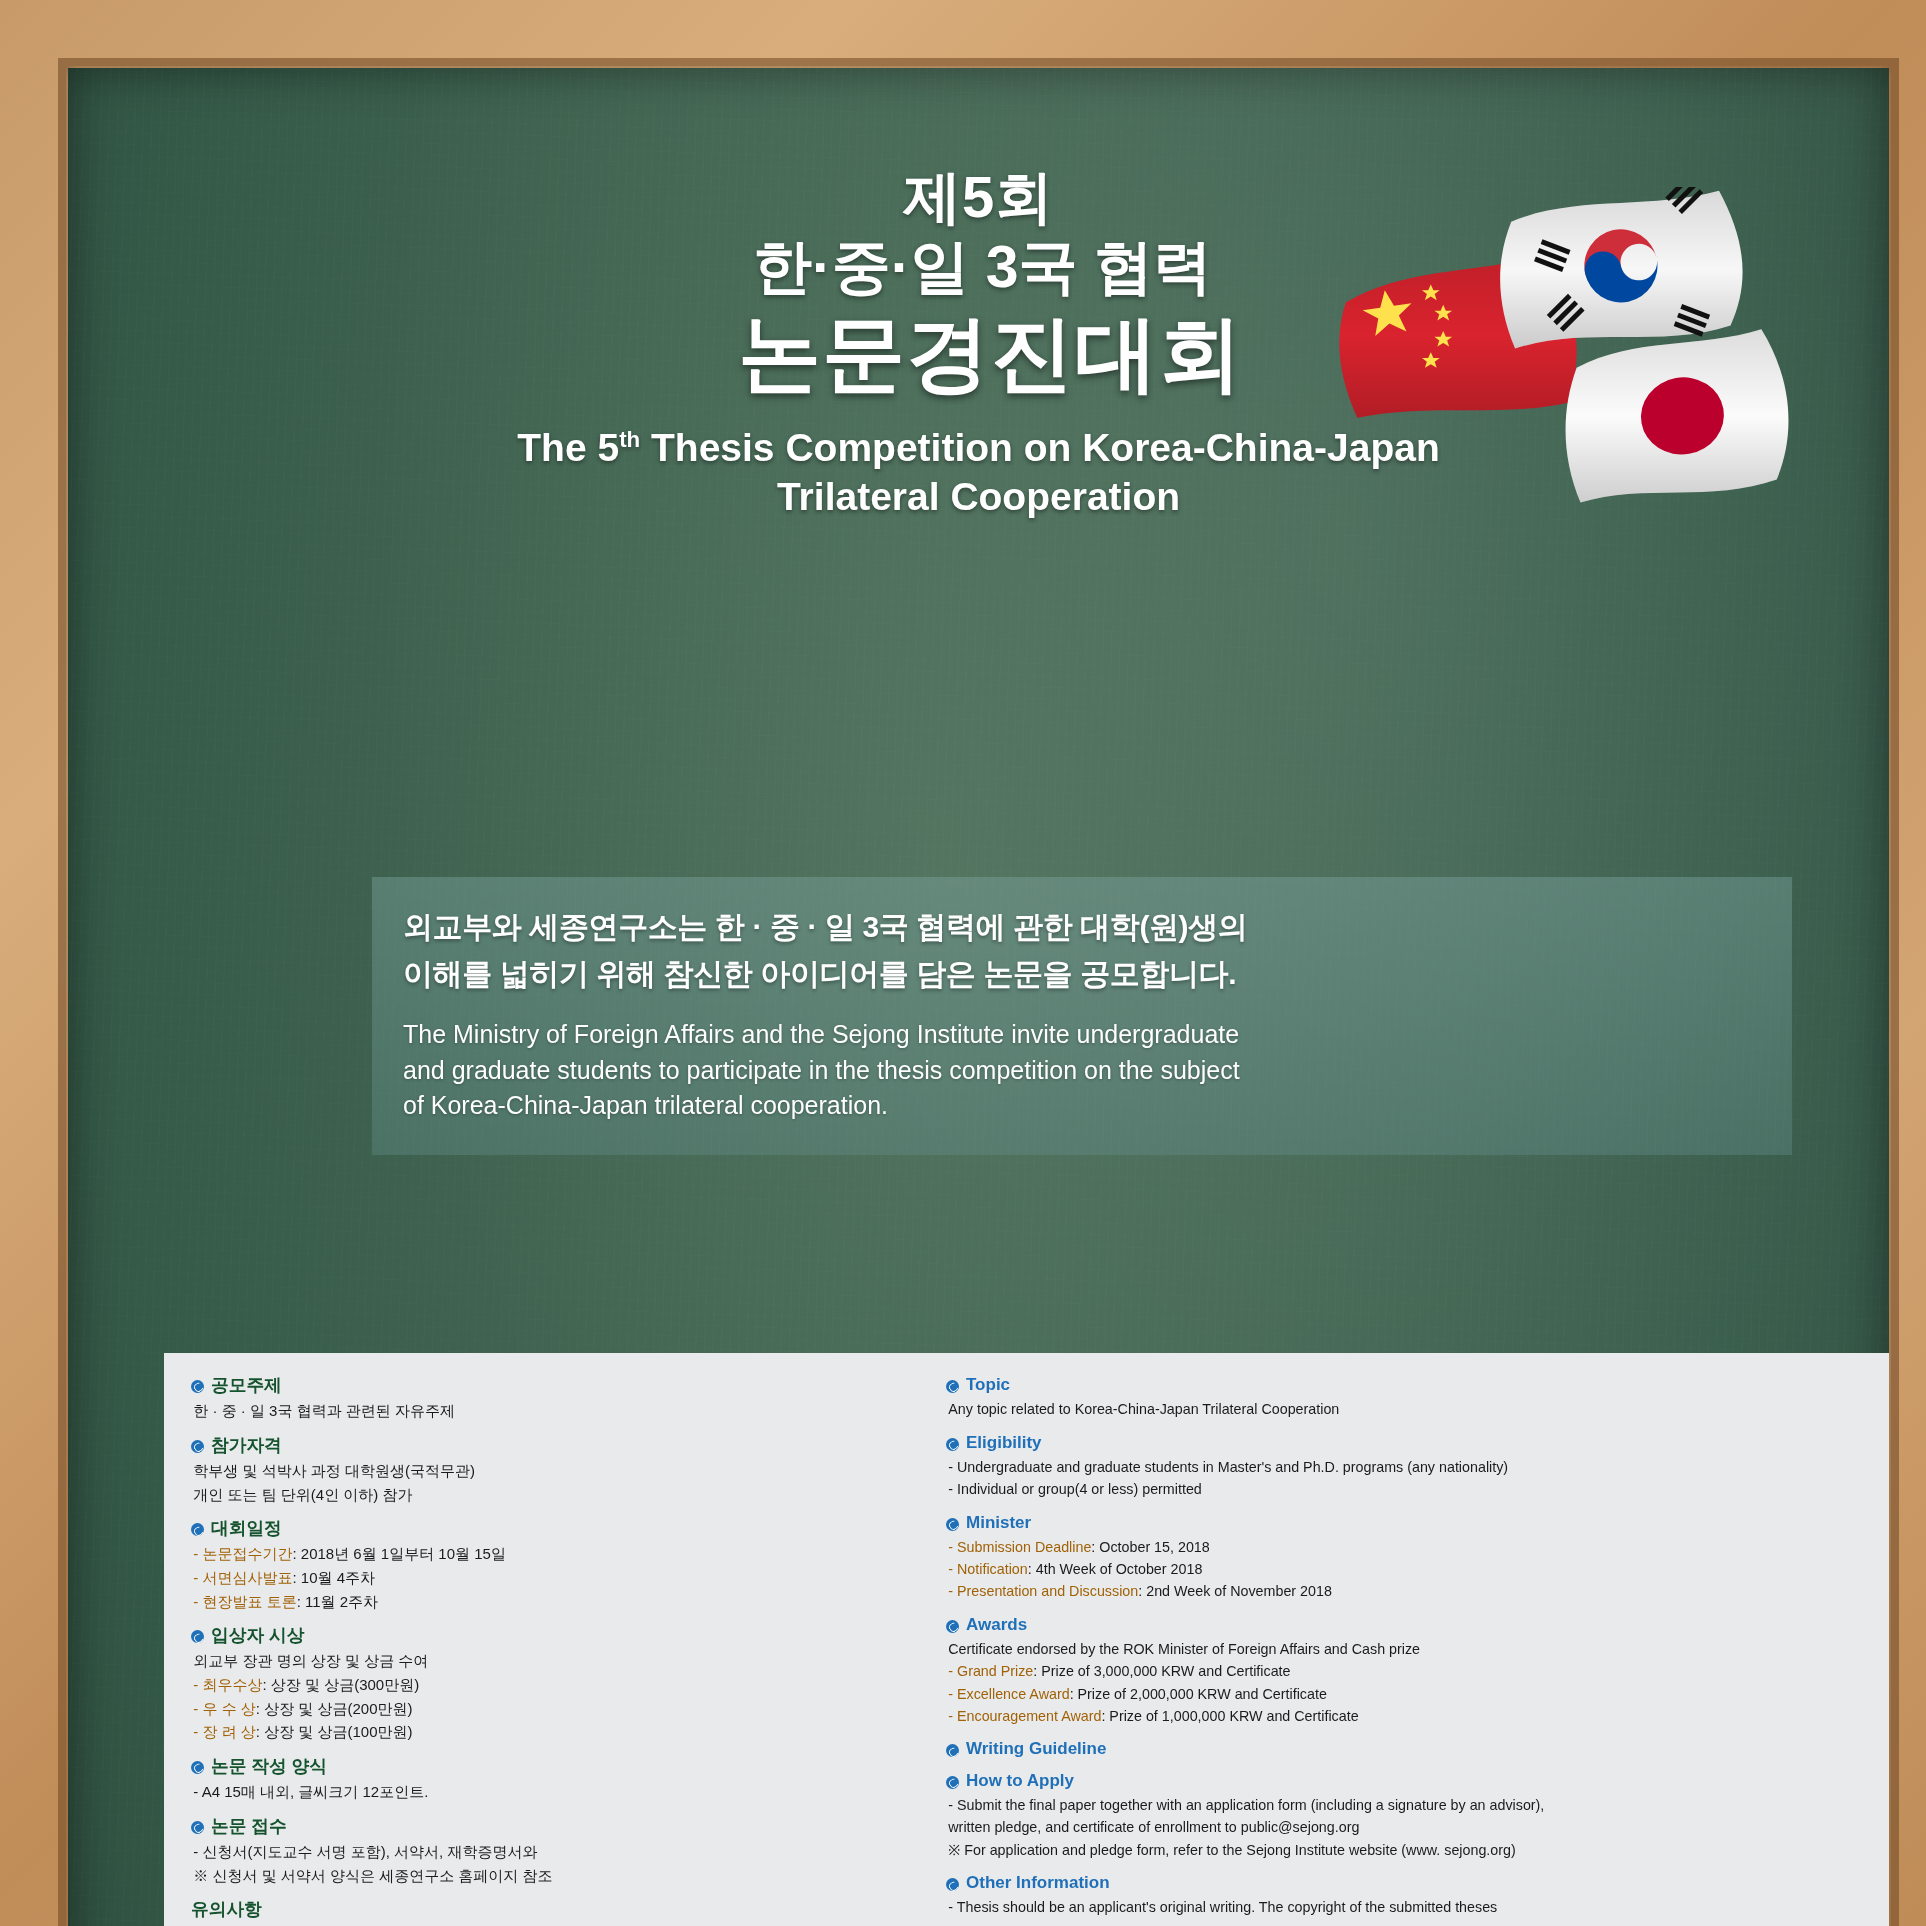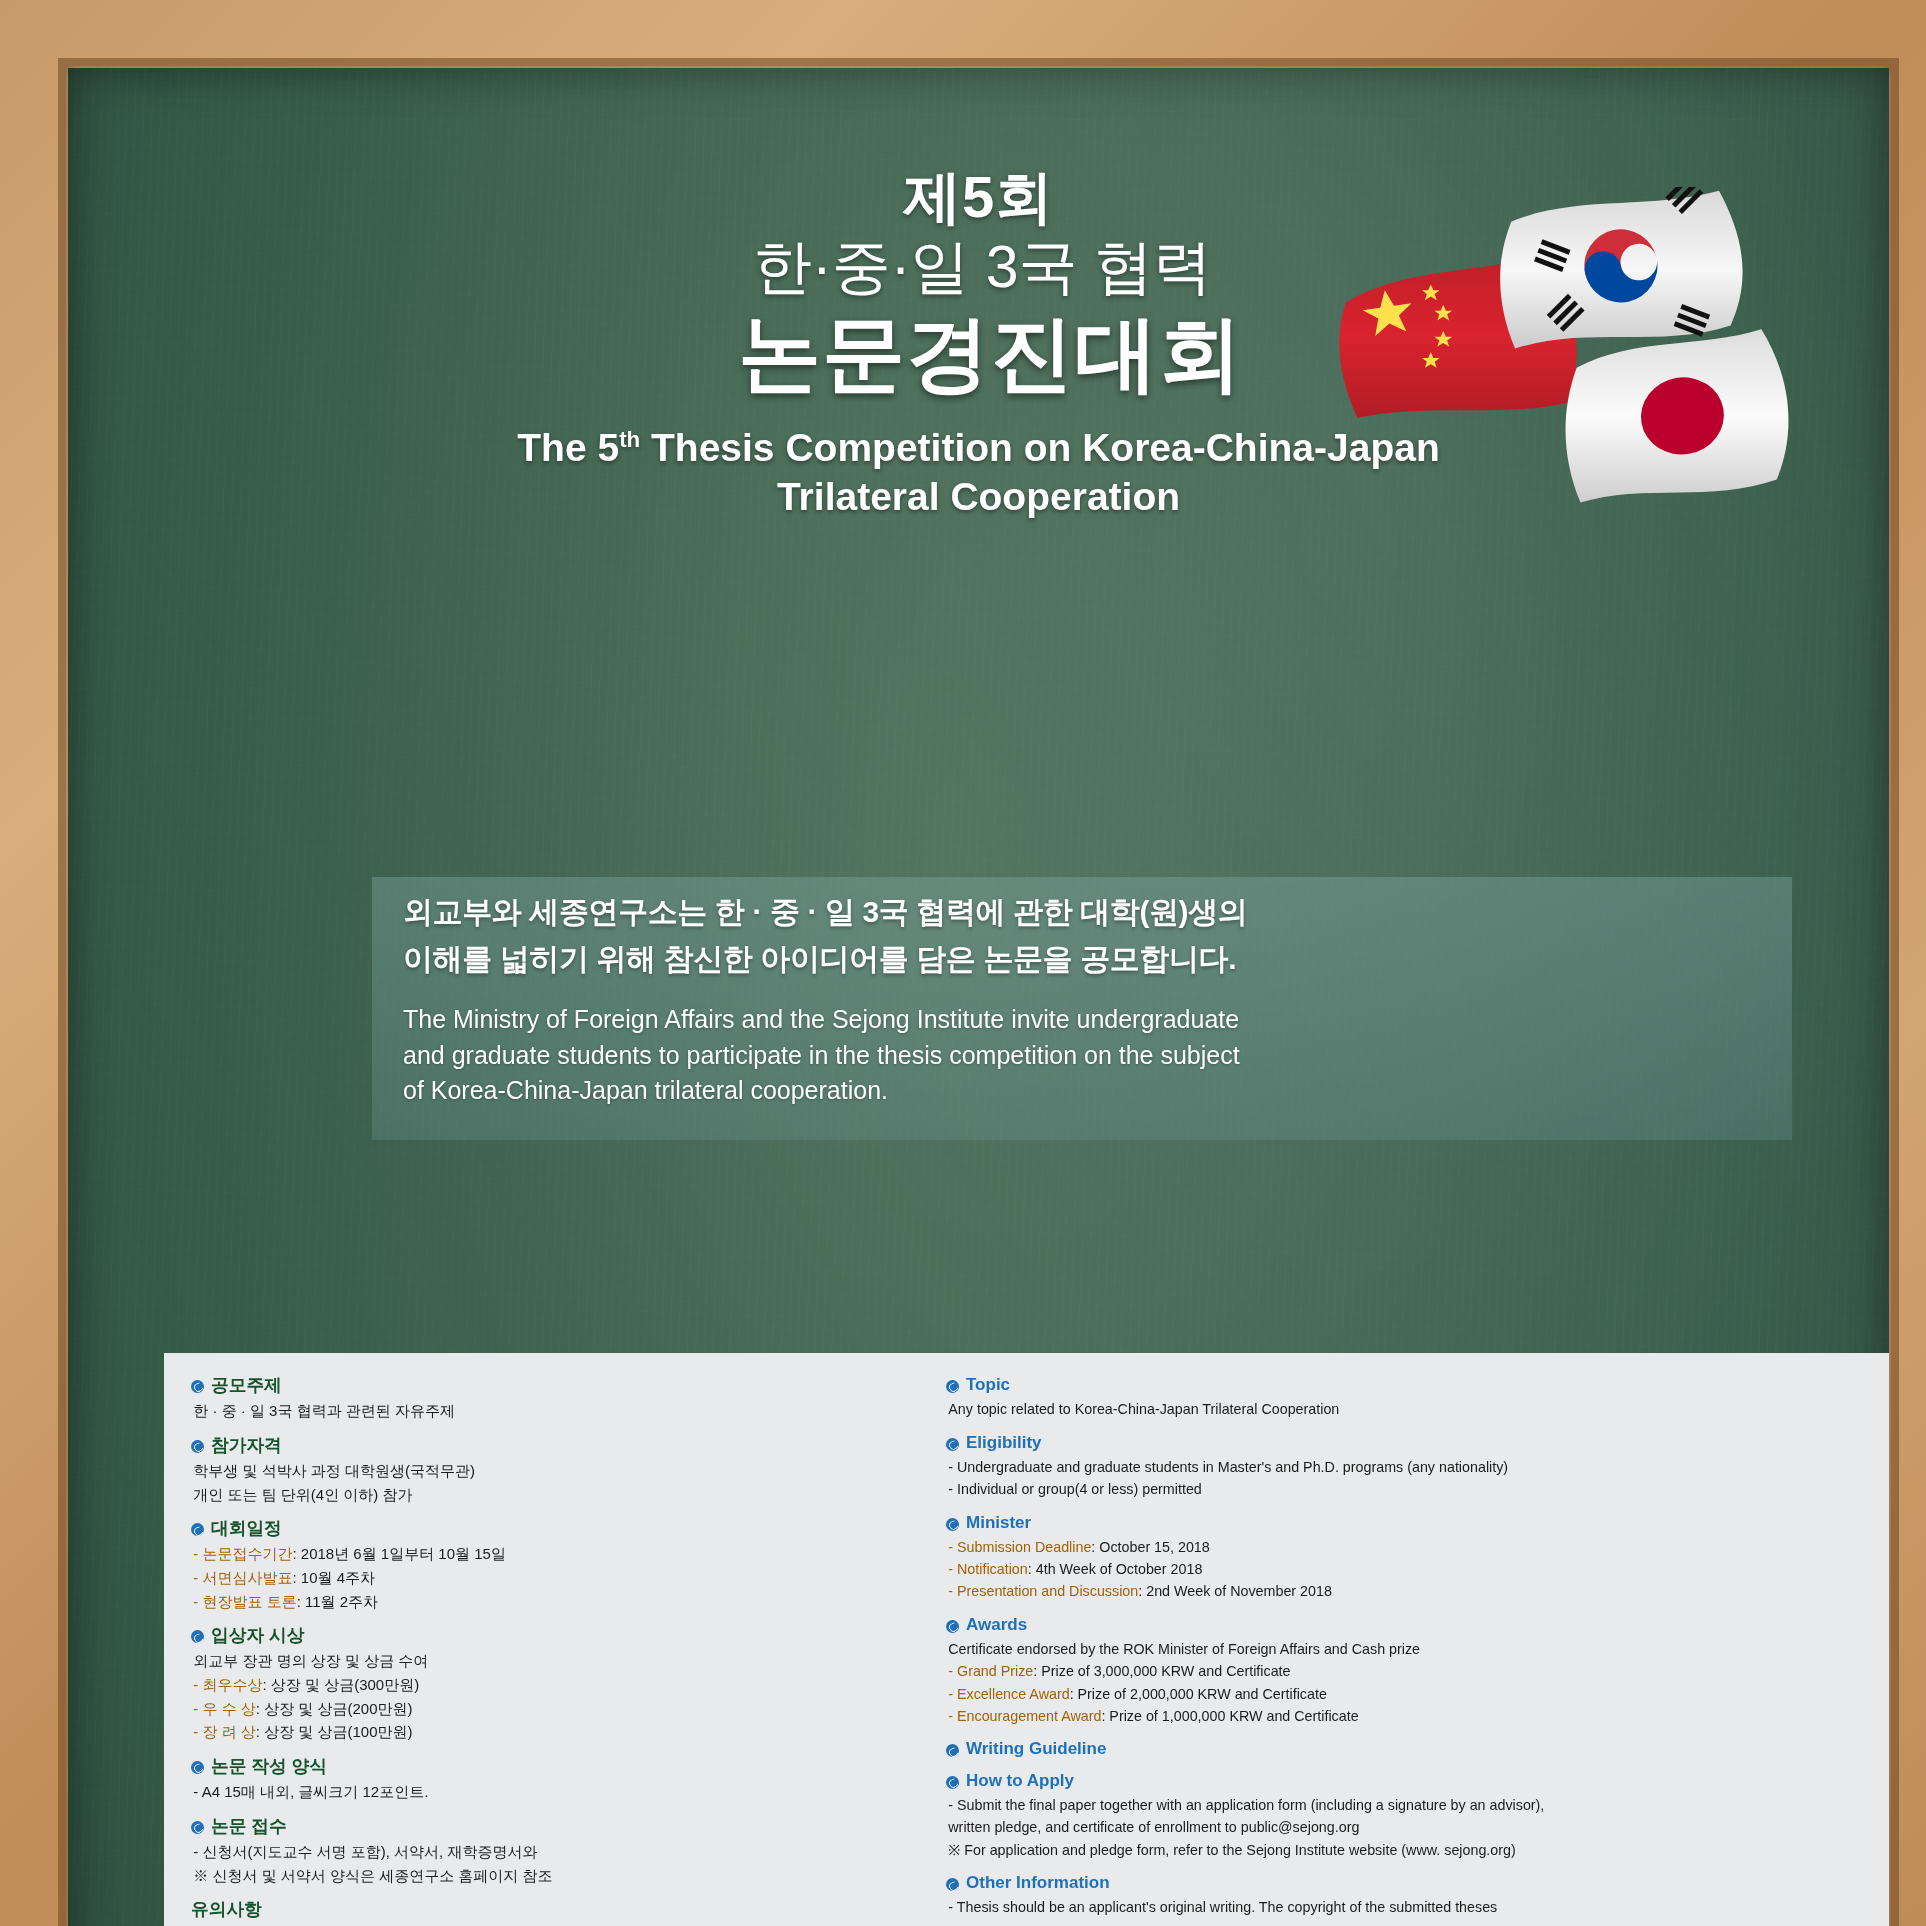--- a/index.html
+++ b/index.html
@@ -60,21 +60,21 @@
   }
   .kr-title-1 {
     font-size: 58px;
     font-weight: bold;
     letter-spacing: 0.8px;
     line-height: 1.15;
     text-shadow: 0 2.3px 5.4px rgba(0,0,0,0.45);
   }
   .kr-title-2 {
     font-size: 59px;
-    font-weight: normal;
+    font-weight: bold;
     line-height: 1.25;
     text-shadow: 0 2.3px 5.4px rgba(0,0,0,0.45);
     padding-left: 8px;
   }
   .kr-title-3 {
     font-size: 83px;
     font-weight: bold;
     line-height: 1.2;
     letter-spacing: 1.2px;
     text-shadow: 0 3.1px 7px rgba(0,0,0,0.5);
@@ -98,21 +98,21 @@
     height: 354px;
     z-index: 3;
   }
 
   
   .intro {
     position: absolute;
     left: 304px;
     top: 809px;
     width: 1420px;
-    padding: 12px 31px 31px 31px;
+    padding: 27px 31px 31px 31px;
     box-sizing: border-box;
     background: linear-gradient(180deg, rgba(126,166,162,0.42) 0%, rgba(104,146,146,0.34) 100%);
     color: #ffffff;
     z-index: 4;
   }
   .intro-kr {
     font-size: 30px;
     font-weight: bold;
     line-height: 1.55;
     letter-spacing: -0.4px;

